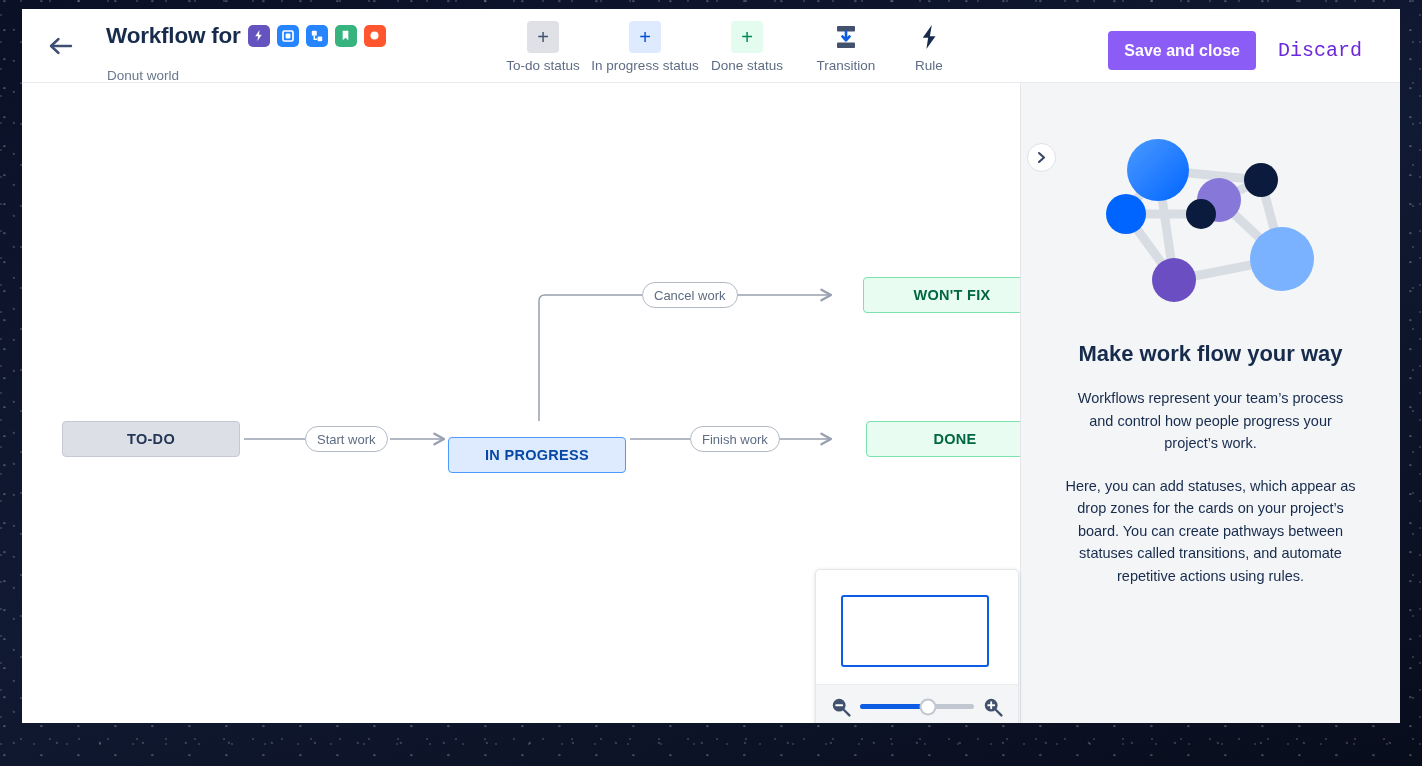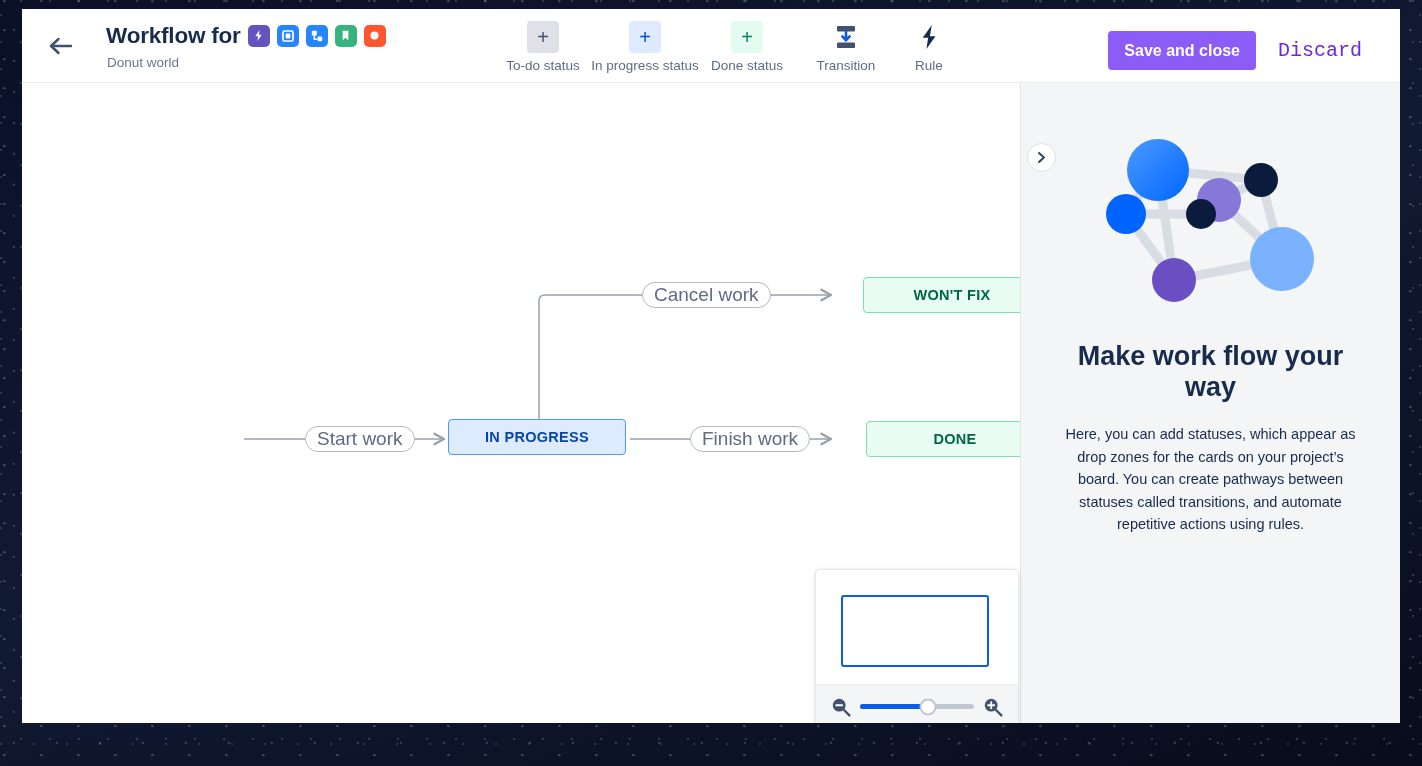--- a/index.html
+++ b/index.html
@@ -72,21 +72,21 @@
   .badge {
     width: 22px; height: 22px;
     border-radius: 5px;
     display: flex; align-items: center; justify-content: center;
     flex: 0 0 auto;
     cursor: pointer;
   }
   #wf-subtitle {
     font-size: 13.5px;
     color: #6b778c;
-    margin-top: 3px;
+    margin-top: 16px;
     padding-left: 1px;
   }
 
   
   #toolbar {
     position: absolute;
     left: 470px; top: 12px;
     display: flex;
     align-items: flex-start;
     gap: 0;
@@ -194,21 +194,21 @@
 
   .pill {
     position: absolute;
     height: 26px;
     border-radius: 13px;
     background: #fff;
     border: 1.5px solid #b3bac5;
     display: flex;
     align-items: center;
     justify-content: center;
-    font-size: 19px;
+    font-size: 13px;
     color: #5e6c84;
     padding: 0 11px;
     cursor: pointer;
     white-space: nowrap;
     user-select: none;
   }
 
   
   #panel-toggle {
     position: absolute;
@@ -291,21 +291,21 @@
     text-align: center;
     overflow: hidden;
   }
   #panel-illustration {
     height: 222px;
     display: flex;
     align-items: center;
     justify-content: center;
   }
   #panel-heading {
-    font-size: 27px;
+    font-size: 22px;
     font-weight: 700;
     color: #172b4d;
     margin-top: 6px;
     text-align: center;
   }
   .panel-para {
     font-size: 14.5px;
     line-height: 22.5px;
     color: #172b4d;
     margin-top: 20px;
@@ -420,22 +420,25 @@
       <path d="M222 356 H283" stroke="#97a0af" stroke-width="1.5" fill="none"></path>
       <path d="M368 356 H422" stroke="#97a0af" stroke-width="1.5" fill="none" marker-end="url(#arrow)"></path>
 
       <path d="M608 356 H668" stroke="#97a0af" stroke-width="1.5" fill="none"></path>
       <path d="M754 356 H809" stroke="#97a0af" stroke-width="1.5" fill="none" marker-end="url(#arrow)"></path>
 
       <path d="M517 338 V218 Q517 212 523 212 H620" stroke="#97a0af" stroke-width="1.5" fill="none"></path>
       <path d="M712 212 H809" stroke="#97a0af" stroke-width="1.5" fill="none" marker-end="url(#arrow)"></path>
     </svg>
 
-
-    <div class="node node-inprogress" style="left:426px; top:336px; width:178px;">
+    <div class="node node-todo" style="left:40px; top:338px; width:178px;">
+      <span>TO-DO</span>
+    </div>
+
+    <div class="node node-inprogress" style="left:426px; top:354px; width:178px;">
       <span>IN PROGRESS</span>
     </div>
 
     <div class="node node-done" style="left:844px; top:338px; width:178px;">
       <span>DONE</span>
     </div>
 
     <div class="node node-wontfix" style="left:813px; top:194px; width:178px;margin-left:28px;">
       <span>WON'T FIX</span>
     </div>
@@ -505,16 +508,17 @@
         <circle cx="175" cy="58" r="17" fill="#0b1b3d"></circle>
         <circle cx="133" cy="78" r="22" fill="#8777d9"></circle>
         <circle cx="40" cy="92" r="20" fill="#0065ff"></circle>
         <circle cx="115" cy="92" r="15" fill="#0b1b3d"></circle>
         <circle cx="196" cy="137" r="32" fill="#7ab2ff"></circle>
         <circle cx="88" cy="158" r="22" fill="#6b4fc2"></circle>
       </svg>
     </div>
 
     <div id="panel-heading">Make work flow your way</div>
+    <p class="panel-para">Workflows represent your team’s process and control how people progress your project’s work.</p>
     <p class="panel-para">Here, you can add statuses, which appear as drop zones for the cards on your project’s board. You can create pathways between statuses called transitions, and automate repetitive actions using rules.</p>
   </div>
 
 </div>
 
 </body></html>

